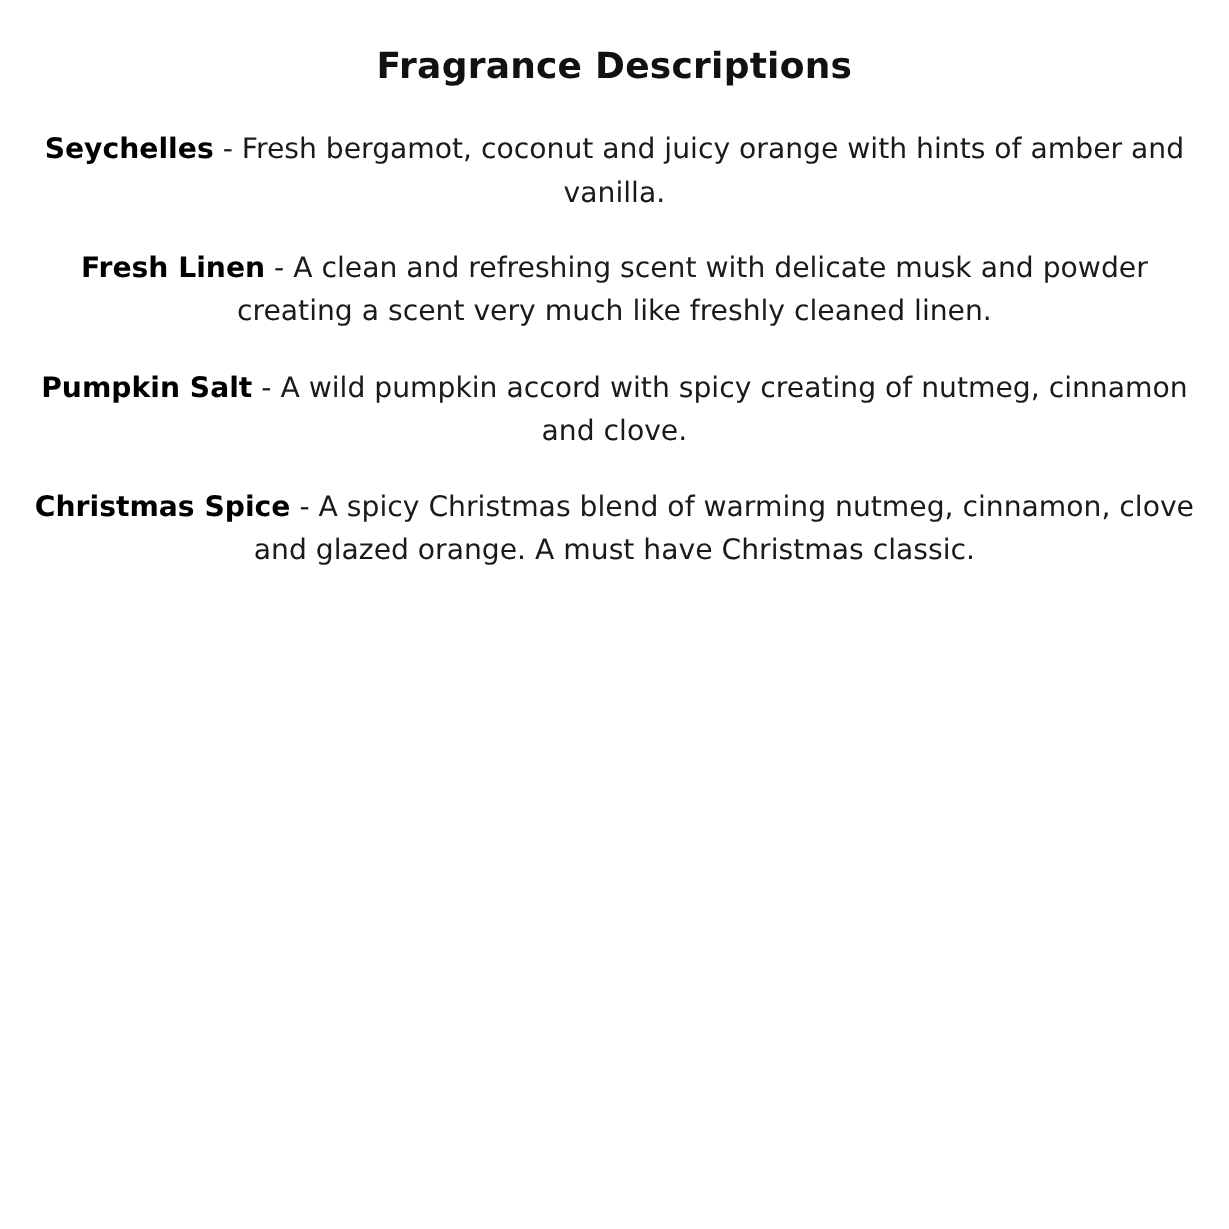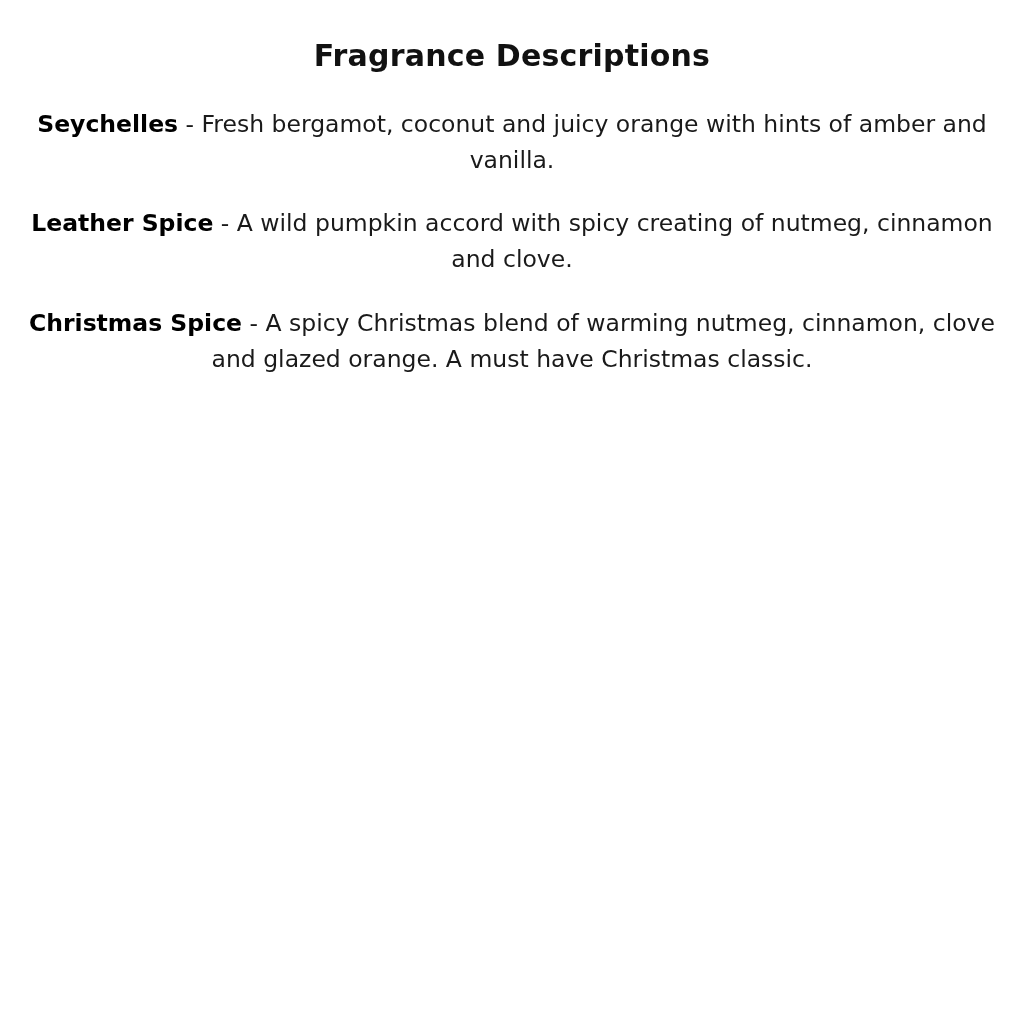--- a/index.html
+++ b/index.html
@@ -59,24 +59,27 @@
   <h1 class="page-title">Fragrance Descriptions</h1>
 
   <div class="entries">
 
     <p class="entry">
       <span class="name">Seychelles</span><span class="sep"> - </span><span class="desc">Fresh bergamot, coconut and juicy orange with hints of amber and vanilla.</span>
     </p>
 
 
 
+    <p class="entry">
+      <span class="name">Fresh Linen</span><span class="sep"> - </span><span class="desc">A clean and refreshing scent with delicate musk and powder creating a scent very much like freshly cleaned linen.</span>
+    </p>
 
 
     <p class="entry">
-      <span class="name">Leather Spice</span><span class="sep"> - </span><span class="desc">A wild pumpkin accord with spicy creating of nutmeg, cinnamon and clove.</span>
+      <span class="name">Pumpkin Salt</span><span class="sep"> - </span><span class="desc">A wild pumpkin accord with spicy creating of nutmeg, cinnamon and clove.</span>
     </p>
 
 
     <p class="entry">
       <span class="name">Christmas Spice</span><span class="sep"> - </span><span class="desc">A spicy Christmas blend of warming nutmeg, cinnamon, clove and glazed orange. A must have Christmas classic.</span>
     </p>
 
   </div>
 </div>
 

